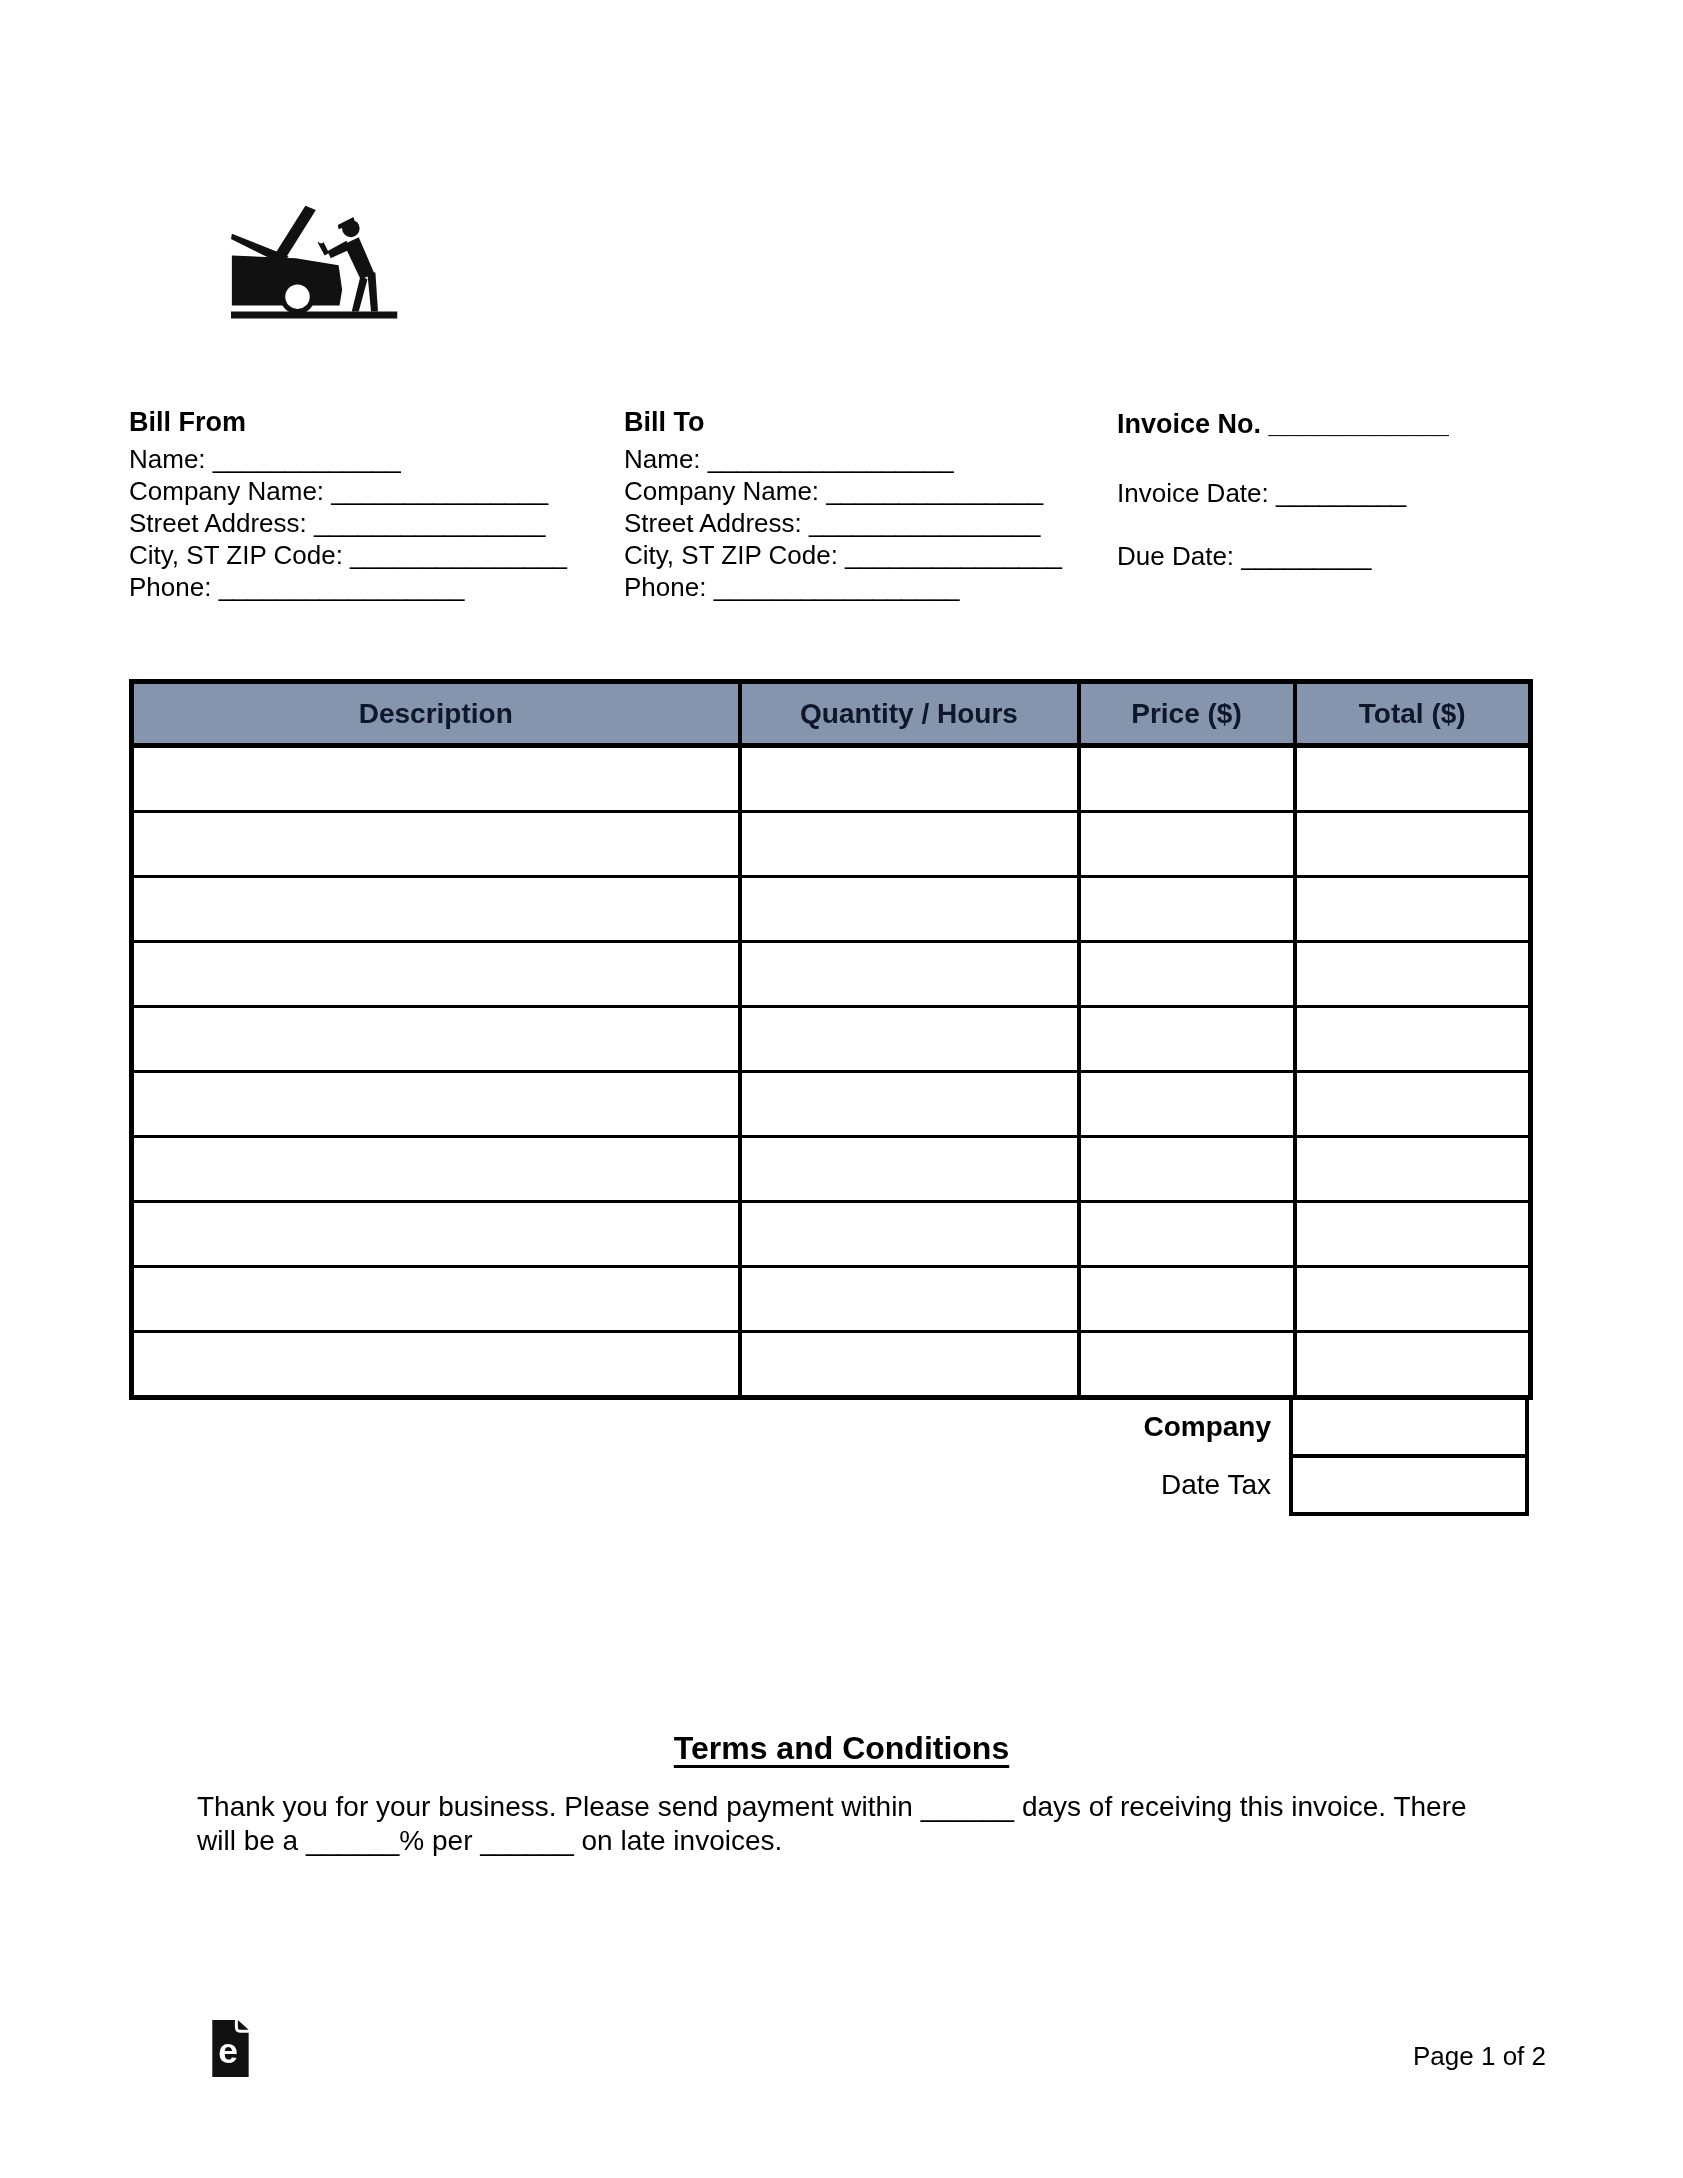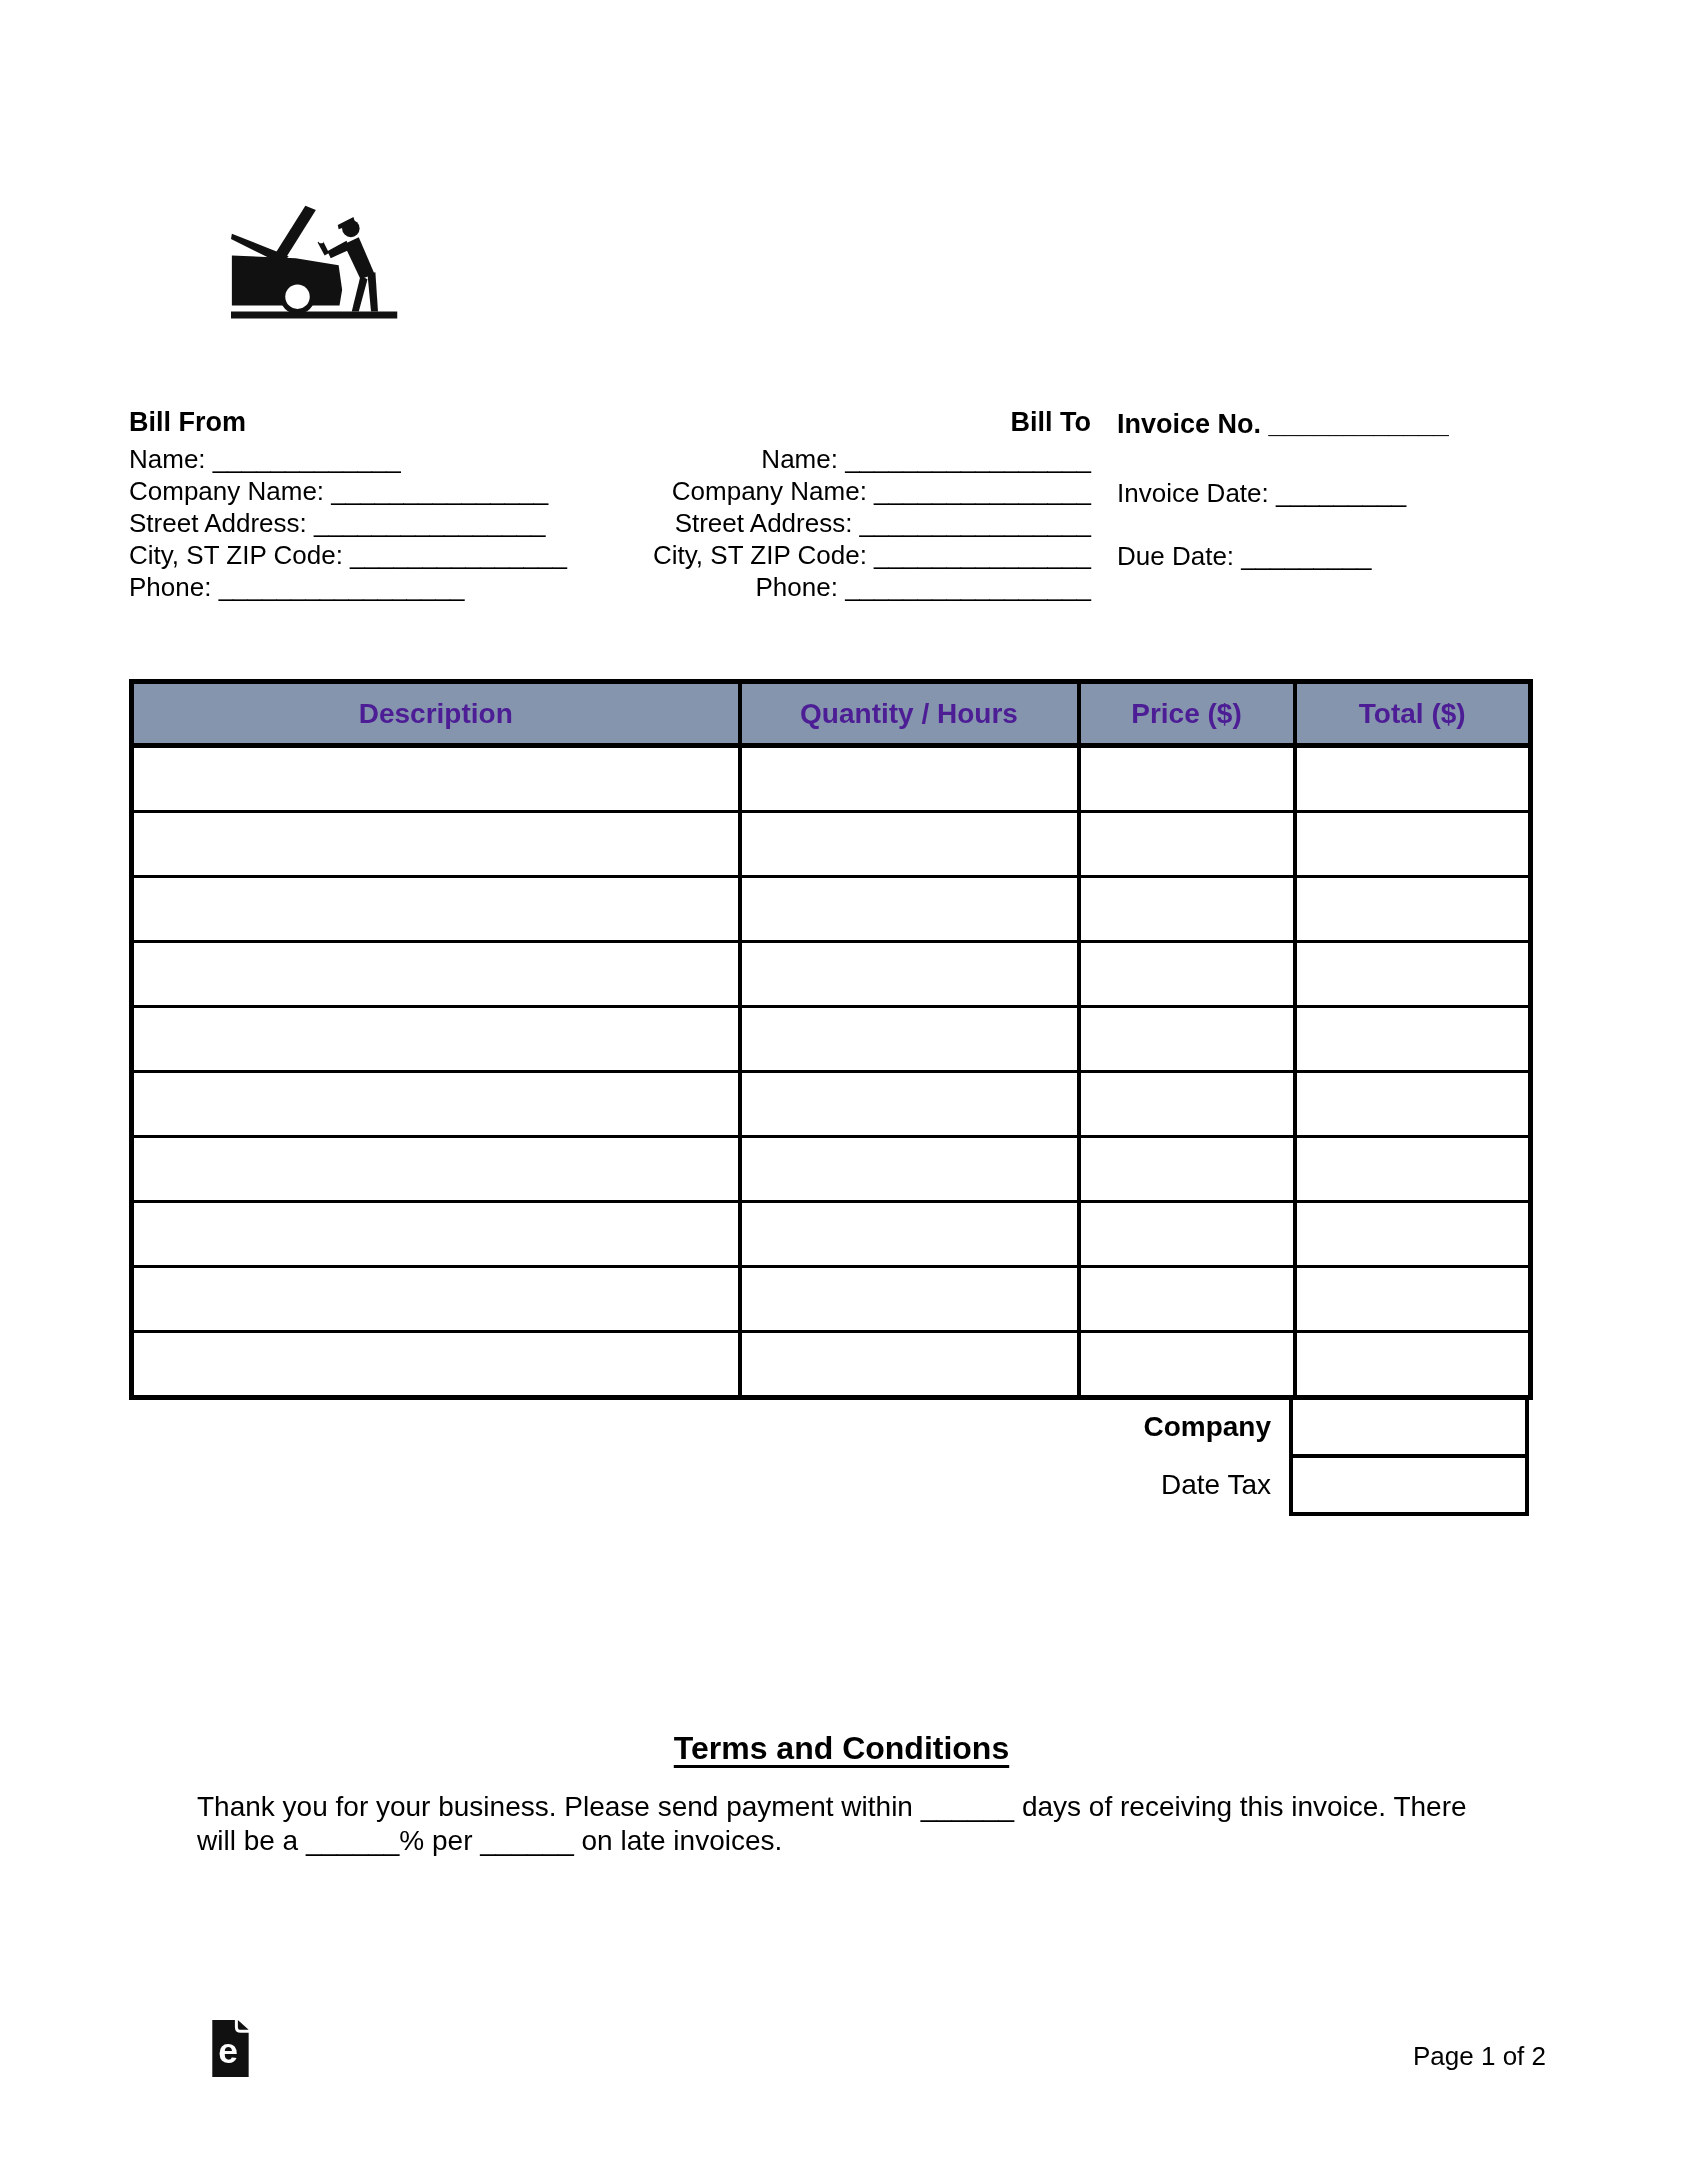--- a/index.html
+++ b/index.html
@@ -7,30 +7,30 @@
     position:relative;width:1683px;height:2178px;background:#ffffff;overflow:hidden;
     font-family:"Liberation Sans","DejaVu Sans",sans-serif;color:#000;
   }
   
   .logo{position:absolute;left:210px;top:188px;width:210px;height:149px;}
   .doc-title{position:absolute;right:204px;top:297px;font-size:41px;font-weight:bold;letter-spacing:0.5px;}
   
   .party{position:absolute;top:406px;font-size:26px;line-height:32px;}
   .party .party-heading{font-size:27px;font-weight:bold;line-height:33px;margin:0 0 4px 0;}
   .bill-from{left:129px;}
-  .bill-to{left:653px;text-align:right;}
+  .bill-to{left:624px;}
   .invoice-meta{position:absolute;left:1117px;top:408px;font-size:26px;}
   .invoice-meta .meta-no{font-size:27px;font-weight:bold;line-height:33px;}
   .invoice-meta .meta-date{margin-top:37px;line-height:30px;}
   .invoice-meta .meta-due{margin-top:33px;line-height:30px;}
   
   .table-wrap{position:absolute;left:129px;top:679px;width:1398px;}
   table.items{border-collapse:collapse;table-layout:fixed;width:1398px;border:5px solid #000;}
   table.items th{
-    background:#8695ae;color:#4c1d95;font-size:28px;font-weight:bold;height:59px;
+    background:#8695ae;color:#0f172a;font-size:28px;font-weight:bold;height:59px;
     border:4px solid #000;border-bottom:5px solid #000;padding:0;text-align:center;vertical-align:middle;
   }
   table.items td{height:62px;border:3px solid #000;border-left-width:4px;border-right-width:4px;padding:0 10px;}
   
   table.totals{border-collapse:collapse;table-layout:fixed;width:1398px;margin-top:-4px;}
   table.totals td{padding:0;}
   td.tlabel{text-align:right;padding-right:18px !important;font-size:28px;height:58px;vertical-align:middle;border:none;}
   td.tlabel.bold{font-weight:bold;}
   td.tbox{border:4px solid #000;background:#fff;}
   

